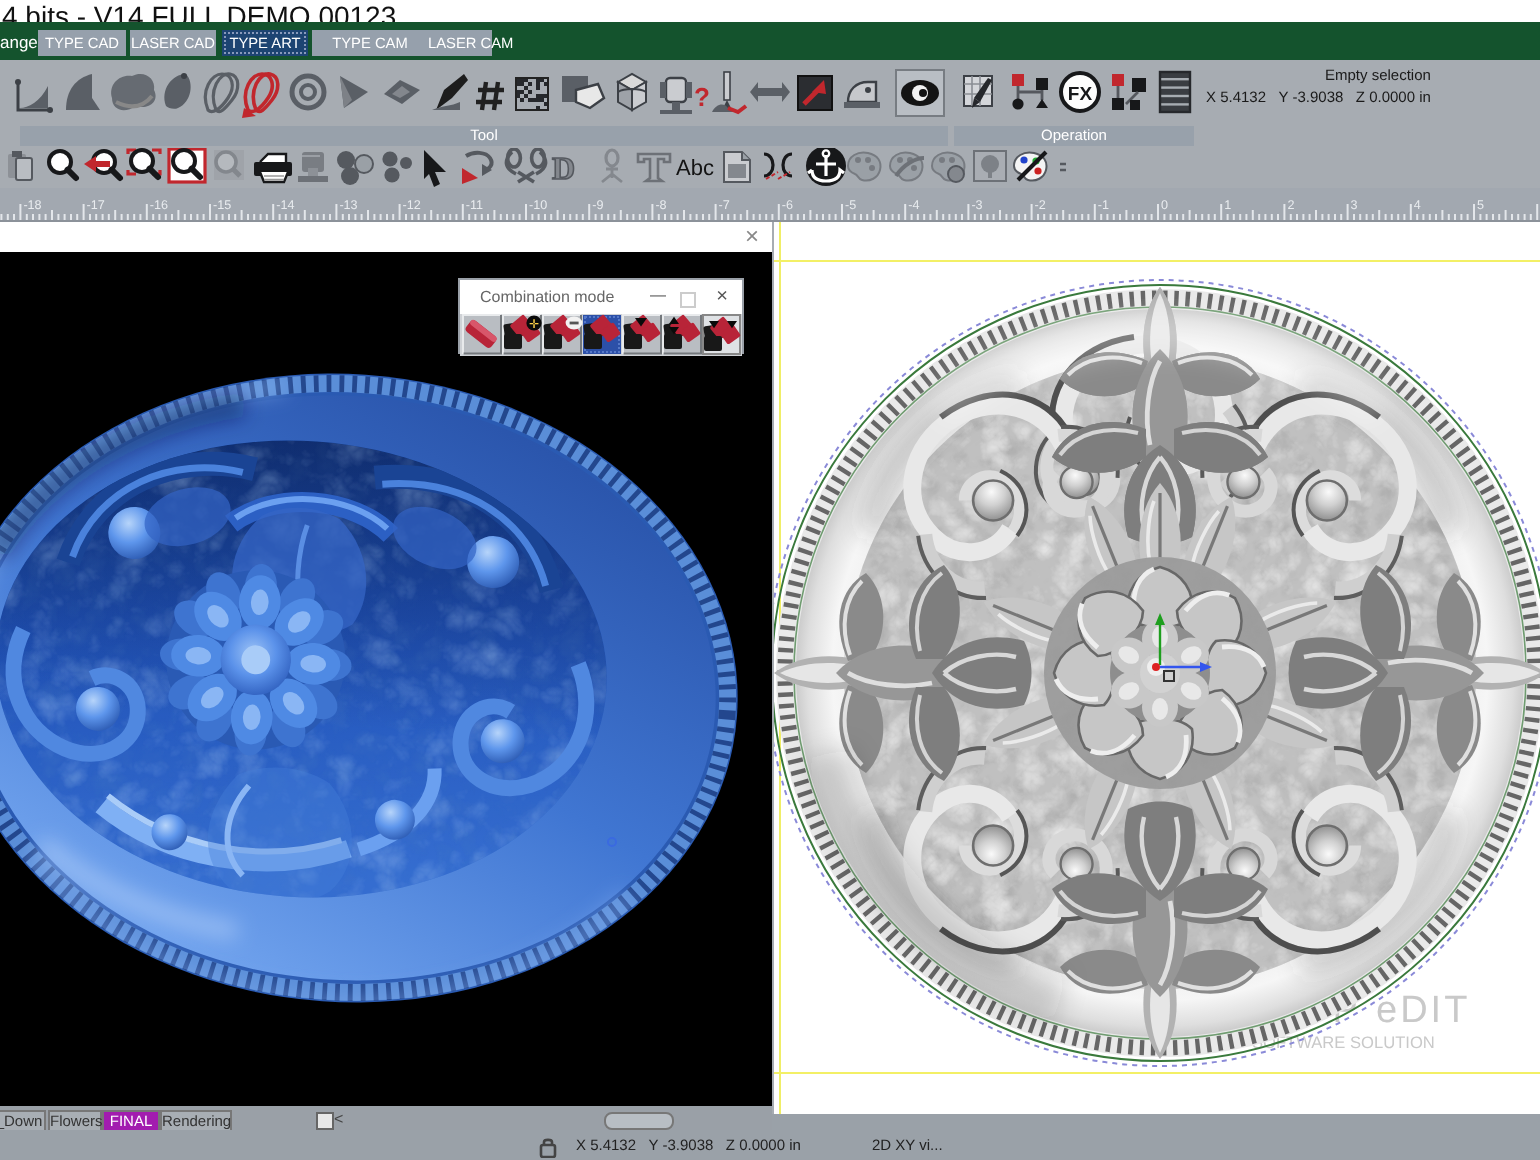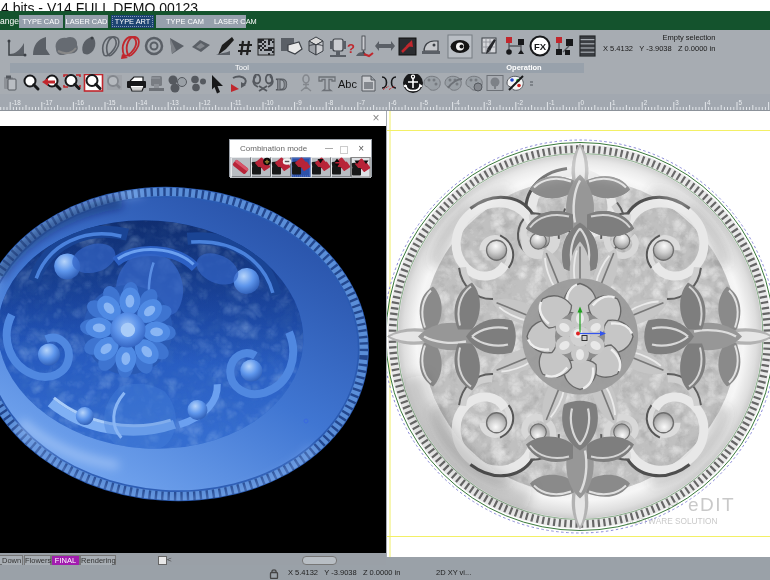--- a/index.html
+++ b/index.html
@@ -157,21 +157,21 @@
         <rect x="580" y="13.2" width="15" height="3" fill="#3a3d42"></rect>
         <rect x="580" y="17.4" width="15" height="3" fill="#3a3d42"></rect>
         <rect x="580" y="21.6" width="15" height="3" fill="#3a3d42"></rect>
         <rect x="580" y="25.8" width="15" height="3" fill="#3a3d42"></rect>
         <rect x="580" y="9" width="15" height="20" fill="none" stroke="#26282c" stroke-width="1.2"></rect>
       </g>
     </svg></div>
 
   <div class="abs" id="bandrow">
     <div class="band" style="left:10px;width:464px;">Tool</div>
-    <div class="band" style="left:464px;width:120px;font-weight:bold;">Operation</div>
+    <div class="band" style="left:477px;width:120px;">Operation</div>
   </div>
 
   <div class="abs" id="empty-sel">Empty selection<br>X 5.4132&nbsp;&nbsp;&nbsp;Y -3.9038&nbsp;&nbsp;&nbsp;Z 0.0000 in</div>
 
   <div class="abs" id="toolbar2"><svg width="770" height="20" viewBox="0 0 770 20">
       <rect x="4" y="3" width="9" height="12" rx="1" fill="#8d9197"></rect>
       <rect x="6" y="1.5" width="5" height="3" fill="#55595f"></rect>
       <rect x="8" y="5" width="8" height="11" rx="1" fill="#b9bdc2" stroke="#55595f" stroke-width="1"></rect>
       <circle cx="30" cy="7" r="5.5" fill="#fff" stroke="#17181a" stroke-width="2"></circle>
       <path d="M33.8,10.8 L38,15" stroke="#17181a" stroke-width="3" stroke-linecap="round"></path>

